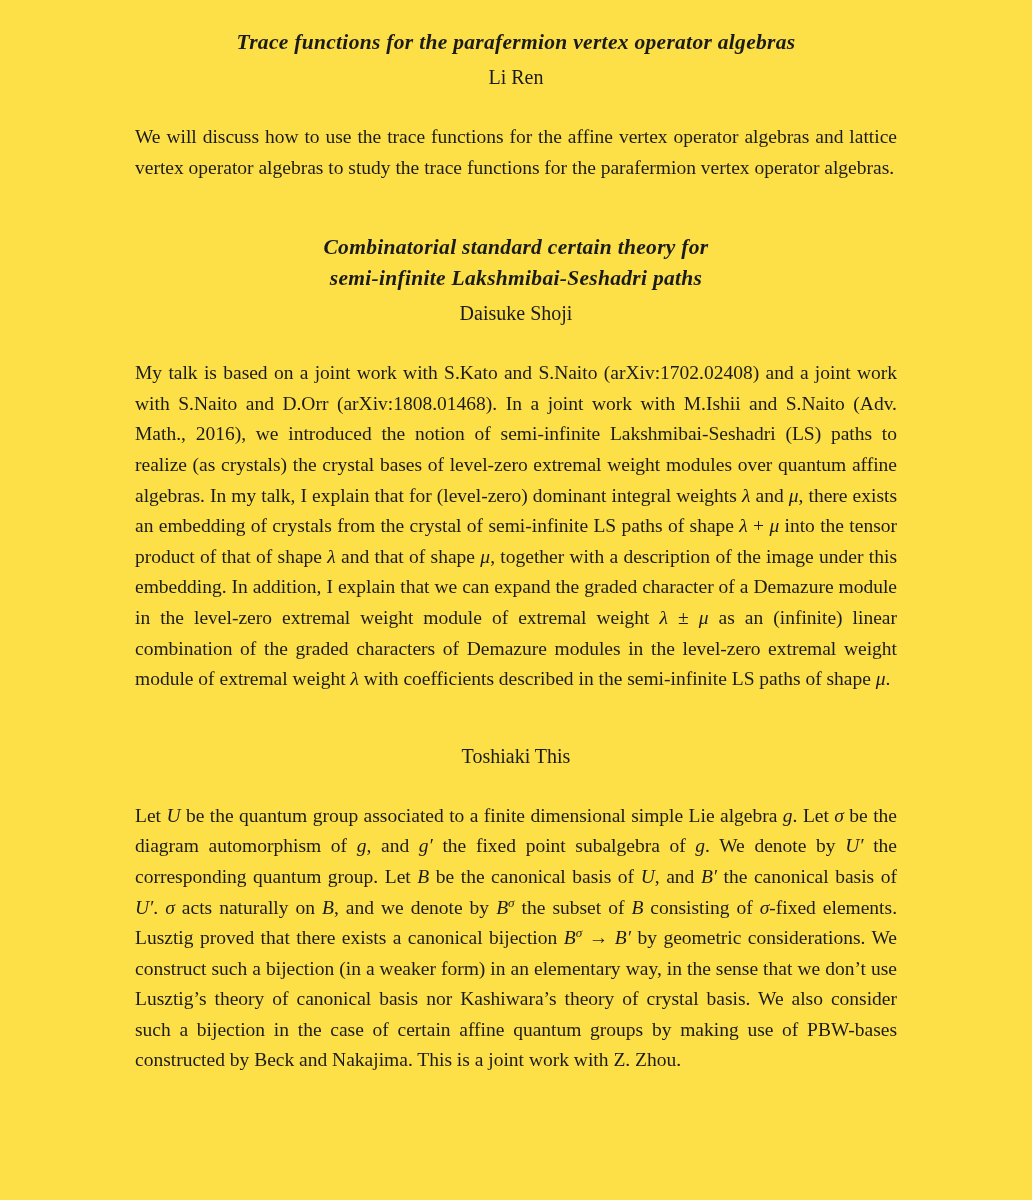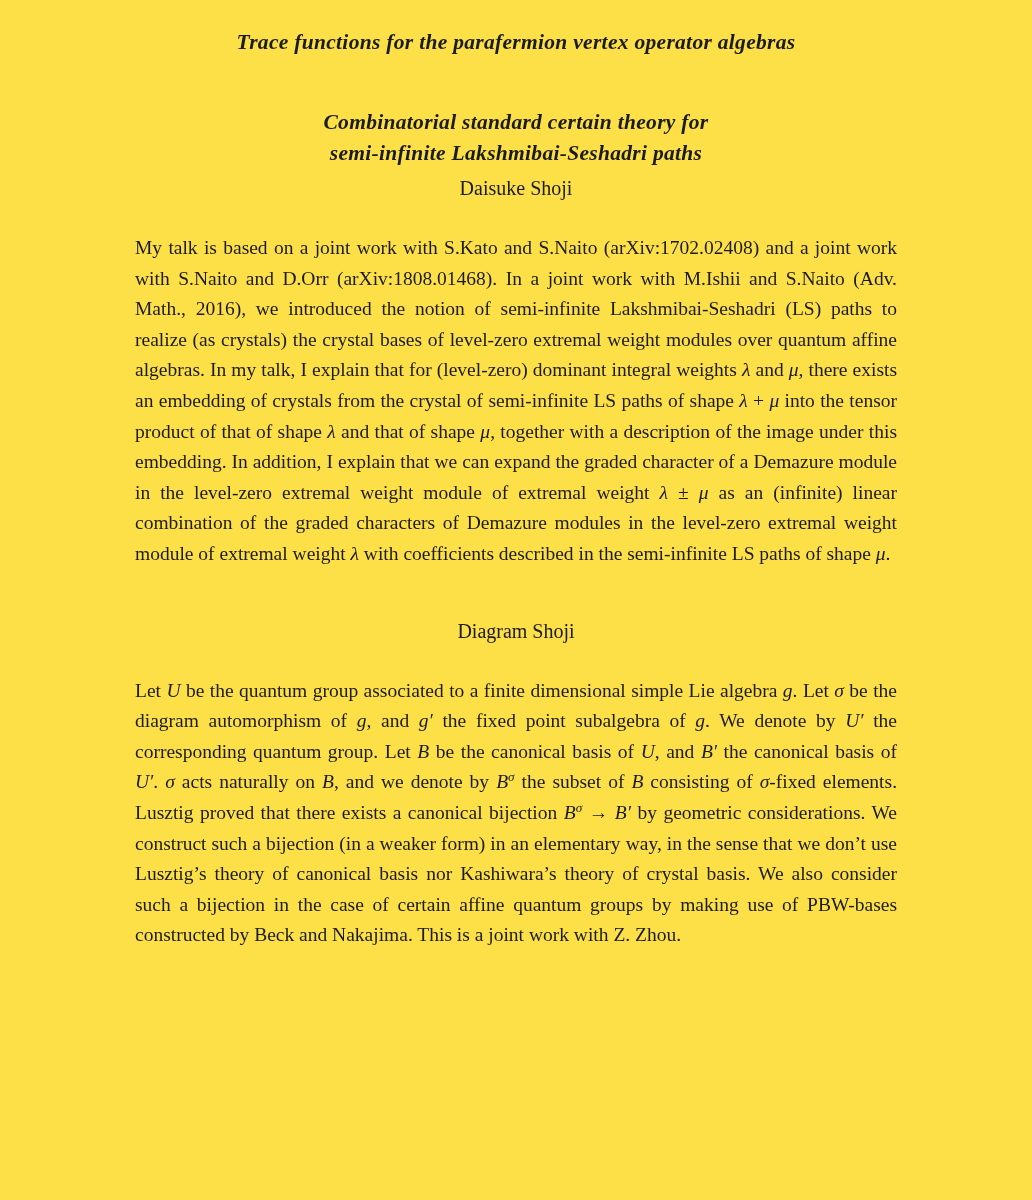--- a/index.html
+++ b/index.html
@@ -50,26 +50,28 @@
     font-size: 68%;
     line-height: 0;
   }
 </style>
 </head>
 <body>
 
 <main class="page">
   <section class="talk">
     <h2 class="talk-title">Trace functions for the parafermion vertex operator algebras</h2>
+    <div class="talk-author">Li Ren</div>
+    <p class="talk-abstract"><span>We will discuss how to use the trace functions for the affine vertex operator algebras and lattice vertex operator algebras to study the trace functions for the parafermion vertex operator algebras.</span></p>
   </section>
 
   <section class="talk">
     <h2 class="talk-title">Combinatorial standard certain theory for
 semi-infinite Lakshmibai-Seshadri paths</h2>
     <div class="talk-author">Daisuke Shoji</div>
     <p class="talk-abstract"><span>My talk is based on a joint work with S.Kato and S.Naito (arXiv:1702.02408) and a joint work with S.Naito and D.Orr (arXiv:1808.01468). In a joint work with M.Ishii and S.Naito (Adv. Math., 2016), we introduced the notion of semi-infinite Lakshmibai-Seshadri (LS) paths to realize (as crystals) the crystal bases of level-zero extremal weight modules over quantum affine algebras. In my talk, I explain that for (level-zero) dominant integral weights </span><span class="math">λ</span><span> and </span><span class="math">μ</span><span>, there exists an embedding of crystals from the crystal of semi-infinite LS paths of shape </span><span class="math">λ</span><span> + </span><span class="math">μ</span><span> into the tensor product of that of shape </span><span class="math">λ</span><span> and that of shape </span><span class="math">μ</span><span>, together with a description of the image under this embedding. In addition, I explain that we can expand the graded character of a Demazure module in the level-zero extremal weight module of extremal weight </span><span class="math">λ</span><span> ± </span><span class="math">μ</span><span> as an (infinite) linear combination of the graded characters of Demazure modules in the level-zero extremal weight module of extremal weight </span><span class="math">λ</span><span> with coefficients described in the semi-infinite LS paths of shape </span><span class="math">μ</span><span>.</span></p>
   </section>
 
   <section class="talk">
-    <div class="talk-author">Diagram Shoji</div>
+    <div class="talk-author">Toshiaki This</div>
     <p class="talk-abstract"><span>Let </span><span class="math">U</span><span> be the quantum group associated to a finite dimensional simple Lie algebra </span><span class="math">g</span><span>. Let </span><span class="math">σ</span><span> be the diagram automorphism of </span><span class="math">g</span><span>, and </span><span class="math">g′</span><span> the fixed point subalgebra of </span><span class="math">g</span><span>. We denote by </span><span class="math">U′</span><span> the corresponding quantum group. Let </span><span class="math">B</span><span> be the canonical basis of </span><span class="math">U</span><span>, and </span><span class="math">B′</span><span> the canonical basis of </span><span class="math">U′</span><span>. </span><span class="math">σ</span><span> acts naturally on </span><span class="math">B</span><span>, and we denote by </span><span class="math">B</span><sup class="math">σ</sup><span> the subset of </span><span class="math">B</span><span> consisting of </span><span class="math">σ</span><span>-fixed elements. Lusztig proved that there exists a canonical bijection </span><span class="math">B</span><sup class="math">σ</sup><span> → </span><span class="math">B′</span><span> by geometric considerations. We construct such a bijection (in a weaker form) in an elementary way, in the sense that we don’t use Lusztig’s theory of canonical basis nor Kashiwara’s theory of crystal basis. We also consider such a bijection in the case of certain affine quantum groups by making use of PBW-bases constructed by Beck and Nakajima. This is a joint work with Z. Zhou.</span></p>
   </section>
 </main>
 
 </body></html>

